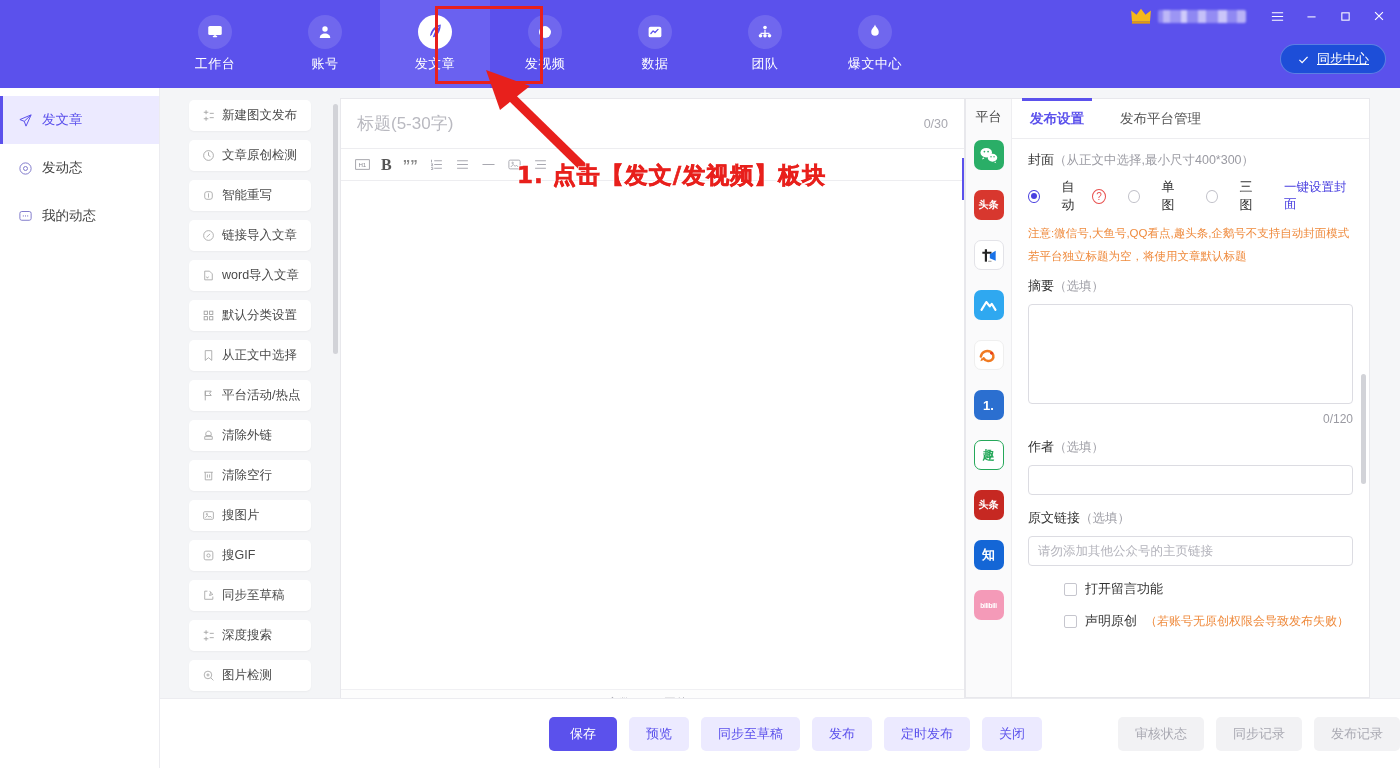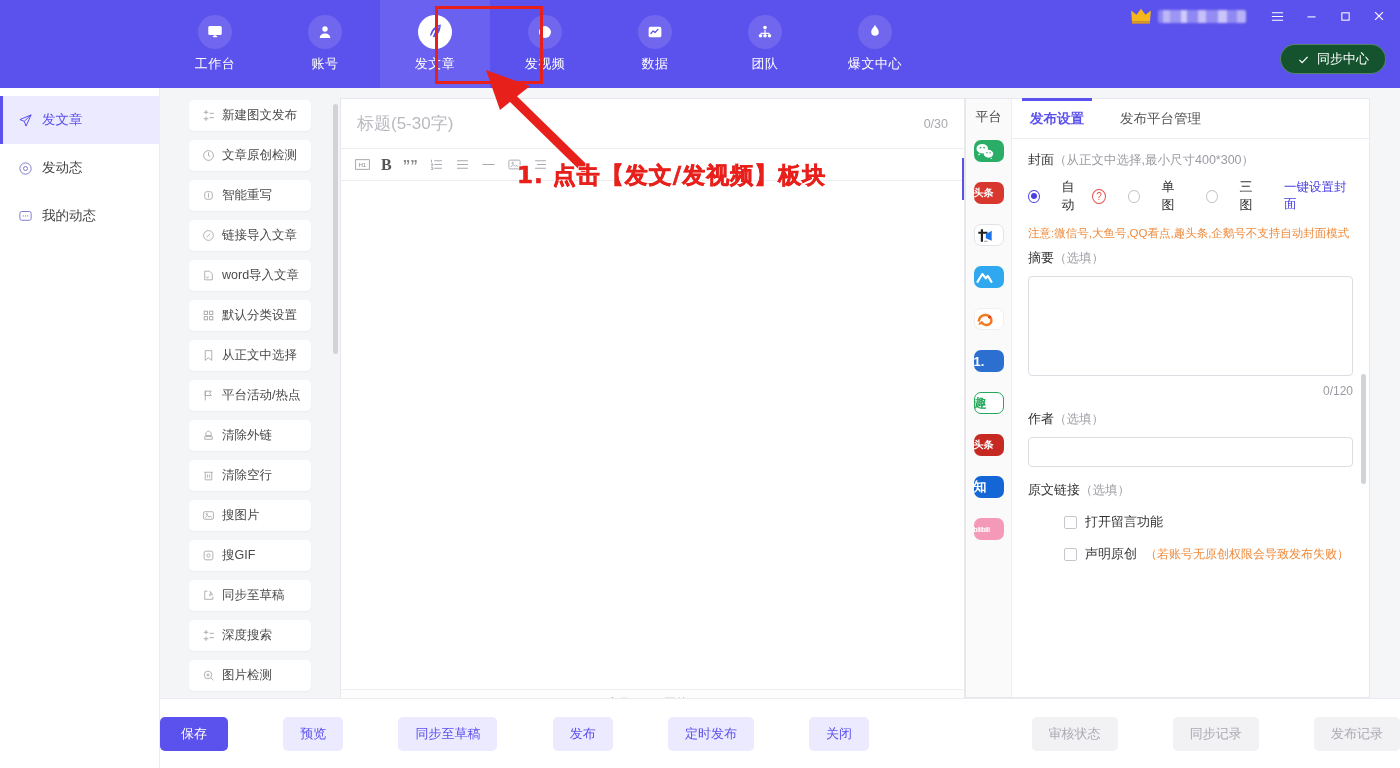--- a/index.html
+++ b/index.html
@@ -53,23 +53,24 @@
     filter: blur(1.1px); border-radius: 2px;
   }
   .win-btn {
     width: 34px; height: 30px; display: flex; align-items: center; justify-content: center;
     cursor: pointer;
   }
   .win-btn svg { display: block; }
   .sync-btn {
     margin-top: 12px; margin-right: 14px;
     height: 30px; padding: 0 16px; border-radius: 16px;
-    background: #14532d; color: #fff; font-size: 13px;
+    background: #1d4ed8; color: #fff; font-size: 13px;
     display: flex; align-items: center; gap: 7px; cursor: pointer;
     border: 1px solid rgba(255,255,255,0.28);
+    text-decoration: underline;
   }
 
   
   .sidebar {
     position: absolute; left: 0; top: 88px; width: 160px; height: 680px;
     background: #ffffff; border-right: 1px solid #ececf0;
     padding-top: 8px;
   }
   .side-item {
     height: 48px; display: flex; align-items: center; gap: 9px;
@@ -130,22 +131,22 @@
 
   
   .rightpanel {
     position: absolute; left: 965px; top: 98px; width: 405px; height: 600px;
     background: #ffffff; border: 1px solid #e8e8ec; display: flex;
   }
   .plat-col { width: 46px; background: #fafafb; border-right: 1px solid #eeeef1;
     display: flex; flex-direction: column; align-items: center; padding-top: 9px; }
   .plat-head { font-size: 13px; color: #444; margin-bottom: 14px; }
   .plat-icon {
-    width: 30px; height: 22px; border-radius: 7px; margin-bottom: 20px;
-    display: flex; align-items: center; 
+    width: 30px; height: 30px; border-radius: 7px; margin-bottom: 20px;
+    display: flex; align-items: center; justify-content: center;
     font-size: 12px; font-weight: bold; color: #fff; cursor: pointer;
     overflow: hidden; position: relative; flex: 0 0 auto;
   }
   .panel-main { flex: 1; position: relative; }
   .tabs { height: 40px; display: flex; align-items: stretch; border-bottom: 1px solid #ededf0; }
   .tab {
     padding: 0 18px; display: flex; align-items: center; font-size: 13.5px;
     color: #555; cursor: pointer; position: relative;
   }
   .tab.active { color: #5b51ec; font-weight: bold; }
@@ -188,21 +189,21 @@
   .panel-scroll {
     position: absolute; right: 3px; top: 235px; width: 5px; height: 110px;
     background: #d2d3d8; border-radius: 3px;
   }
   .field-gap { margin-top: 14px; }
 
   
   .bottombar {
     position: absolute; left: 160px; bottom: 0; width: 1240px; height: 70px;
     background: #ffffff; border-top: 1px solid #ececf0;
-    display: flex; align-items: center; justify-content: space-between; gap: 4px;
+    display: flex; align-items: center; justify-content: flex-end; gap: 12px;
   }
   .btn {
     height: 34px; padding: 0 17px; border-radius: 5px; font-size: 13px;
     display: flex; align-items: center; justify-content: center; cursor: pointer;
     background: #eceaff; color: #5b51ec; border: none;
     font-family: "Liberation Sans", sans-serif;
   }
   .btn.primary { background: #5b51ec; color: #ffffff; min-width: 68px; }
   .btn.ghost { background: #f2f2f4; color: #a9a9b2; }
   .btn-gap { width: 52px; }
@@ -623,35 +624,37 @@
             <span>单图</span>
           </div>
           <div class="radio">
             <span class="rdot"></span>
             <span>三图</span>
           </div>
           <span class="link-blue">一键设置封面</span>
         </div>
 
         <div class="warn">注意:微信号,大鱼号,QQ看点,趣头条,企鹅号不支持自动封面模式</div>
+        <div class="warn2">若平台独立标题为空，将使用文章默认标题</div>
 
         <div class="field-label">
           <span>摘要</span><span class="sub">（选填）</span>
         </div>
         <textarea class="txtarea" style=""></textarea>
         <div class="count-right">0/120</div>
 
         <div class="field-label">
           <span>作者</span><span class="sub">（选填）</span>
         </div>
         <input class="inp" type="text" style="">
 
         <div class="field-label field-gap">
           <span>原文链接</span><span class="sub">（选填）</span>
         </div>
+        <input class="inp" type="text" placeholder="请勿添加其他公众号的主页链接" style="">
 
         <div class="cbrow">
           <span class="cb"></span>
           <span>打开留言功能</span>
         </div>
 
         <div class="cbrow">
           <span class="cb"></span>
           <span>声明原创</span>
           <span class="orange-note">（若账号无原创权限会导致发布失败）</span>

